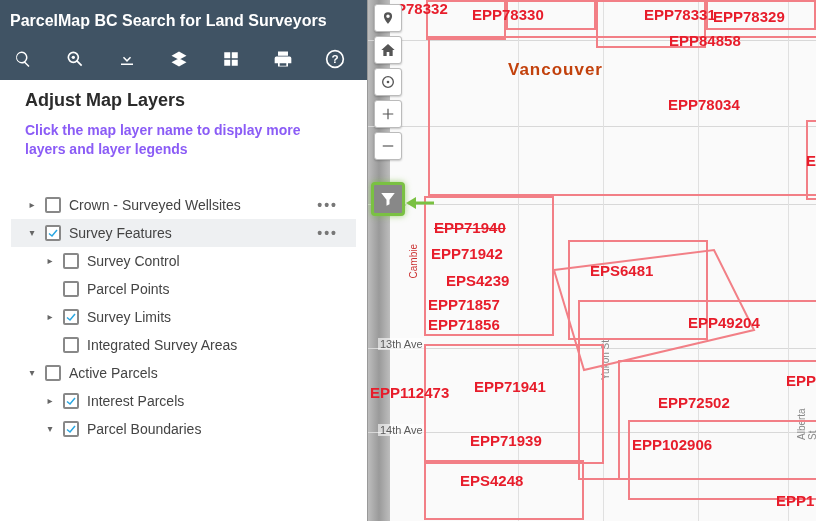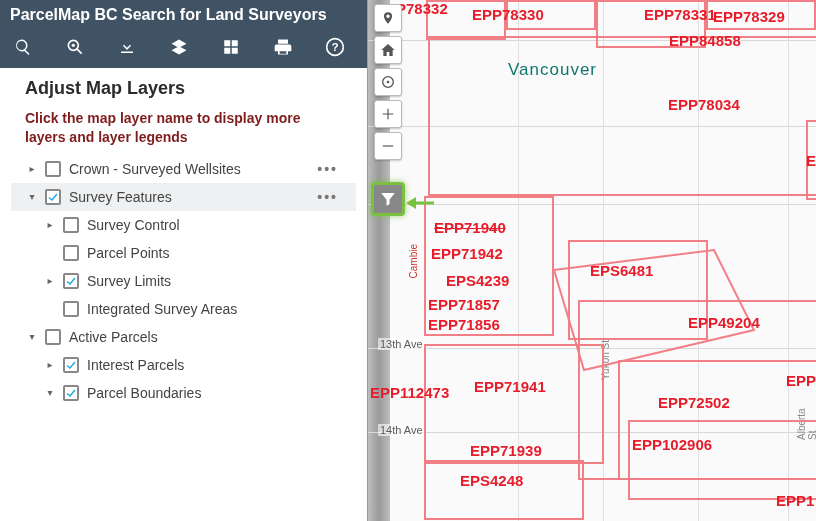--- a/index.html
+++ b/index.html
@@ -1,50 +1,50 @@
 <!DOCTYPE html>
 <html><head>
 <meta charset="utf-8">
 <style>
   * { box-sizing: border-box; margin: 0; padding: 0; }
   body { font-family: "Segoe UI", Arial, sans-serif; font-size: 13px; color: #333; overflow: hidden; }
   .app { width: 816px; height: 521px; display: flex; position: relative; background: #fff; }
   
   
   .left-panel { width: 368px; height: 100%; display: flex; flex-direction: column; border-right: 1px solid #999; }
-  .title-bar { background: #405364; color: #fff; font-weight: bold; font-size: 16px; padding: 6px 10px; }
+  .title-bar { background: #405364; color: #fff; font-weight: bold; font-size: 16px; padding: 12px 10px; }
   .toolbar { background: #405364; display: flex; align-items: center; gap: 30px; padding: 6px 12px 10px 12px; }
   .tb-btn { color: #fff; width: 22px; height: 22px; display: flex; align-items: center; justify-content: center; cursor: pointer; }
   .tb-btn svg { fill: #fff; }
   
   .panel-body { flex: 1; overflow-y: auto; position: relative; padding: 10px 25px; }
   .panel-body::-webkit-scrollbar { width: 10px; }
   .panel-body::-webkit-scrollbar-thumb { background: #aaa; border-radius: 5px; }
   .panel-body::-webkit-scrollbar-track { background: #eee; }
   
   .panel-heading { font-size: 18px; font-weight: bold; color: #2b2b2b; margin-bottom: 10px; }
-  .panel-sub { font-size: 14px; font-weight: bold; color: #7f1d1d; margin-bottom: 8px; line-height: 1.35; }
+  .panel-sub { font-size: 14px; font-weight: bold; color: #8b5cf6; margin-bottom: 32px; line-height: 1.35; }
   
   .layer-row { display: flex; align-items: center; padding: 6px 0; font-size: 14px; color: #444; position: relative; }
   .layer-row.hover { background: #eef0f2; margin: 0 -14px; padding-left: 14px; padding-right: 14px; }
   .tw { width: 14px; display: inline-flex; justify-content: center; cursor: pointer; color: #666; font-size: 10px; }
   .chk { width: 16px; height: 16px; border: 2px solid #888; border-radius: 2px; margin: 0 8px 0 6px; display: inline-flex; align-items: center; justify-content: center; cursor: pointer; background:#fff;}
   .chk.checked svg { display: block; }
   .chk svg { display: none; stroke: #2aa6e1; stroke-width: 3; fill: none; }
   .layer-label { flex: 1; cursor: pointer; }
   .dots { color: #777; letter-spacing: 2px; font-weight: bold; cursor: pointer; padding-right: 4px; }
   
   
   .map-area { flex: 1; position: relative; background: #fafafa; overflow: hidden; }
   .rd-v1 { left: 34px; top: 0; width: 22px; height: 521px; background: linear-gradient(to right,#bdbdbd,#9a9a9a,#bdbdbd); }
   .rd-h { position:absolute; height:1px; background:#d8d8d8; left:0; right:0; }
   .grid-v { position:absolute; width:1px; background:#e0e0e0; top:0; bottom:0; }
   
   .street-label { position:absolute; font-size:11px; color:#5a5a5a; background:rgba(255,255,255,0.6); padding:0 2px; }
-  .city-label { position:absolute; font-size:17px; font-weight:normal; color:#0f766e; letter-spacing:1px; }
+  .city-label { position:absolute; font-size:17px; font-weight:bold; color:#c2410c; letter-spacing:1px; }
   
   .parcel-box { position:absolute; border: 2px solid #f27f86; }
   .parcel-label { position:absolute; color:#e71d2b; font-weight:bold; font-size:15px; white-space:nowrap; }
   
   .map-ctrl { position:absolute; left:6px; width:28px; height:28px; background:#fff; border:1px solid #bbb; border-radius:3px; display:flex; align-items:center; justify-content:center; color:#555; cursor:pointer; box-shadow:0 1px 2px rgba(0,0,0,0.2); }
   .map-ctrl svg { fill:#555; }
   .filter-ctrl { position:absolute; left:3px; top:182px; width:34px; height:34px; border:3px solid #7ac142; border-radius:4px; background:#888; display:flex; align-items:center; justify-content:center; cursor:pointer; box-shadow:0 0 6px rgba(122,193,66,0.7); }
   .filter-ctrl svg { fill:#fff; }
   .arrow-callout { position:absolute; left:38px; top:194px; }
   .tooltip-box { position:absolute; left:62px; top:211px; background:#fff; border:1px solid #888; font-size:12px; padding:2px 6px; color:#222; }
@@ -230,21 +230,21 @@
         <div class="parcel-label" style="left: 66px; top: 219px; text-decoration: line-through;">EPP71940</div>
         <div class="parcel-label" style="left: 63px; top: 245px;">EPP71942</div>
         <div class="parcel-label" style="left: 222px; top: 262px;">EPS6481</div>
         <div class="parcel-label" style="left: 78px; top: 272px;">EPS4239</div>
         <div class="parcel-label" style="left: 60px; top: 296px;">EPP71857</div>
         <div class="parcel-label" style="left: 60px; top: 316px;">EPP71856</div>
         <div class="parcel-label" style="left: 320px; top: 314px;">EPP49204</div>
         <div class="parcel-label" style="left: 2px; top: 384px;">EPP112473</div>
         <div class="parcel-label" style="left: 106px; top: 378px;">EPP71941</div>
         <div class="parcel-label" style="left: 290px; top: 394px;">EPP72502</div>
-        <div class="parcel-label" style="left: 102px; top: 442px;">EPP71939</div>
+        <div class="parcel-label" style="left: 102px; top: 432px;">EPP71939</div>
         <div class="parcel-label" style="left: 264px; top: 436px;">EPP102906</div>
         <div class="parcel-label" style="left: 92px; top: 472px;">EPS4248</div>
         <div class="parcel-label" style="left: 408px; top: 492px;">EPP1</div>
         <div class="parcel-label" style="left: 418px; top: 372px;">EPP1</div>
       </div>
 
     <div class="map-ctrl" style="top:4px">
         <svg width="14" height="18" viewBox="0 0 24 24">
           <path d="M12 2a7 7 0 017 7c0 5-7 13-7 13S5 14 5 9a7 7 0 017-7zm0 4a3 3 0 100 6 3 3 0 000-6z"></path>
         </svg>

